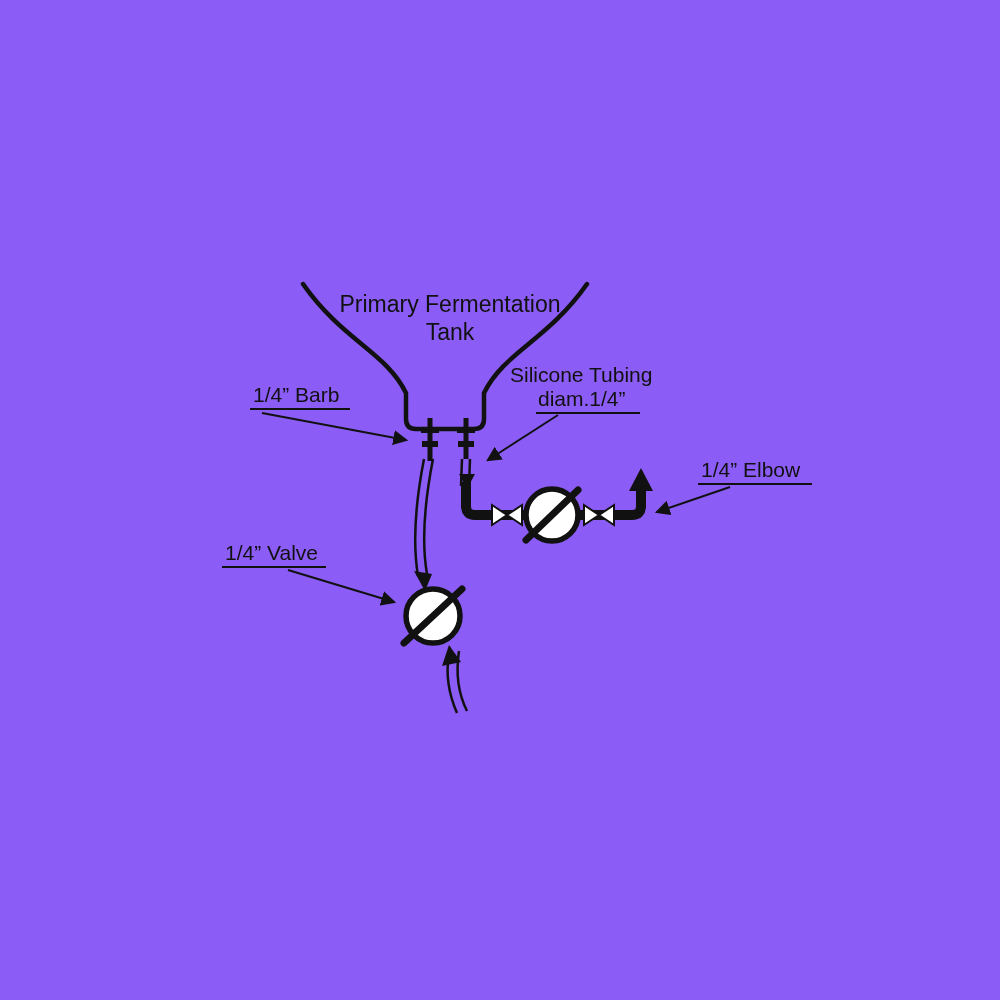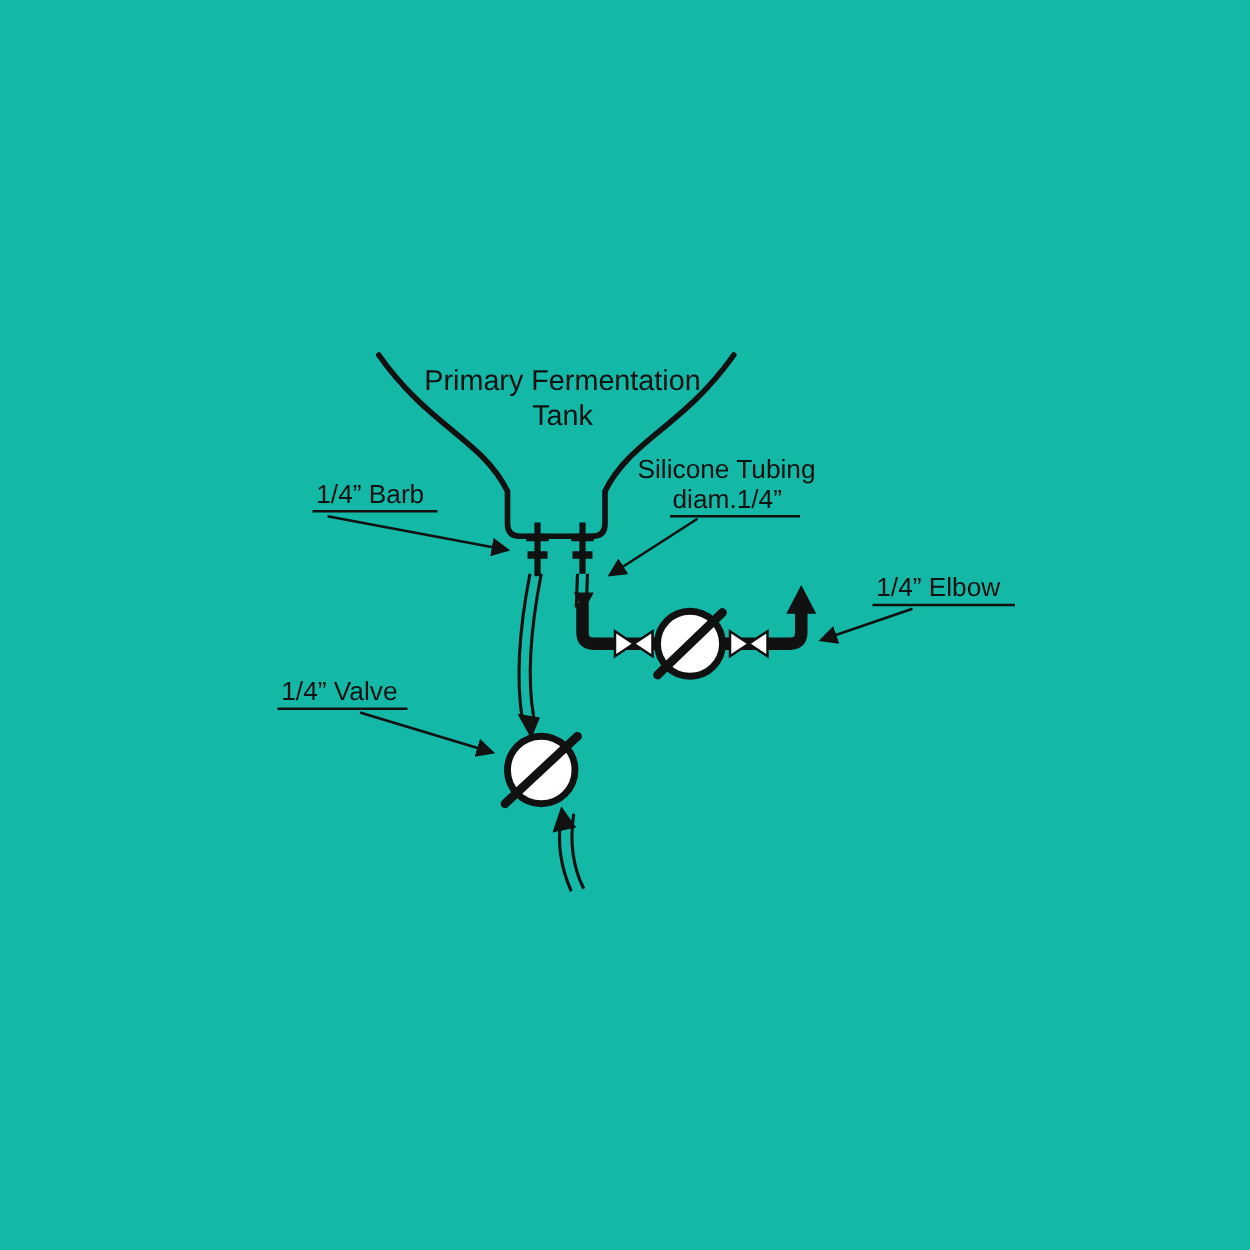--- a/index.html
+++ b/index.html
@@ -4,21 +4,21 @@
 <style>
   html, body {
     margin: 0;
     padding: 0;
     background: #ffffff;
   }
   #stage {
     position: relative;
     width: 1000px;
     height: 1000px;
-    background: #14b8a6;
+    background: #8b5cf6;
     overflow: hidden;
   }
   svg {
     display: block;
     width: 1000px;
     height: 1000px;
   }
   .ink-stroke { stroke: #111111; fill: none; }
   .ink-fill   { fill: #111111; stroke: none; }
   .white-fill { fill: #ffffff; }

